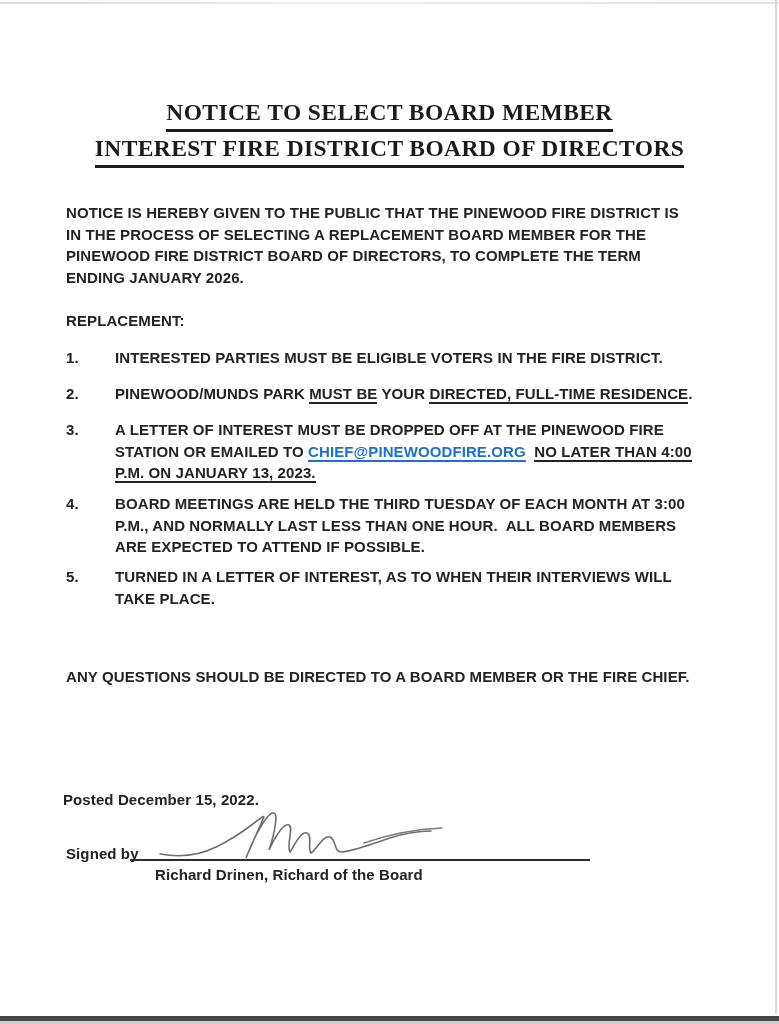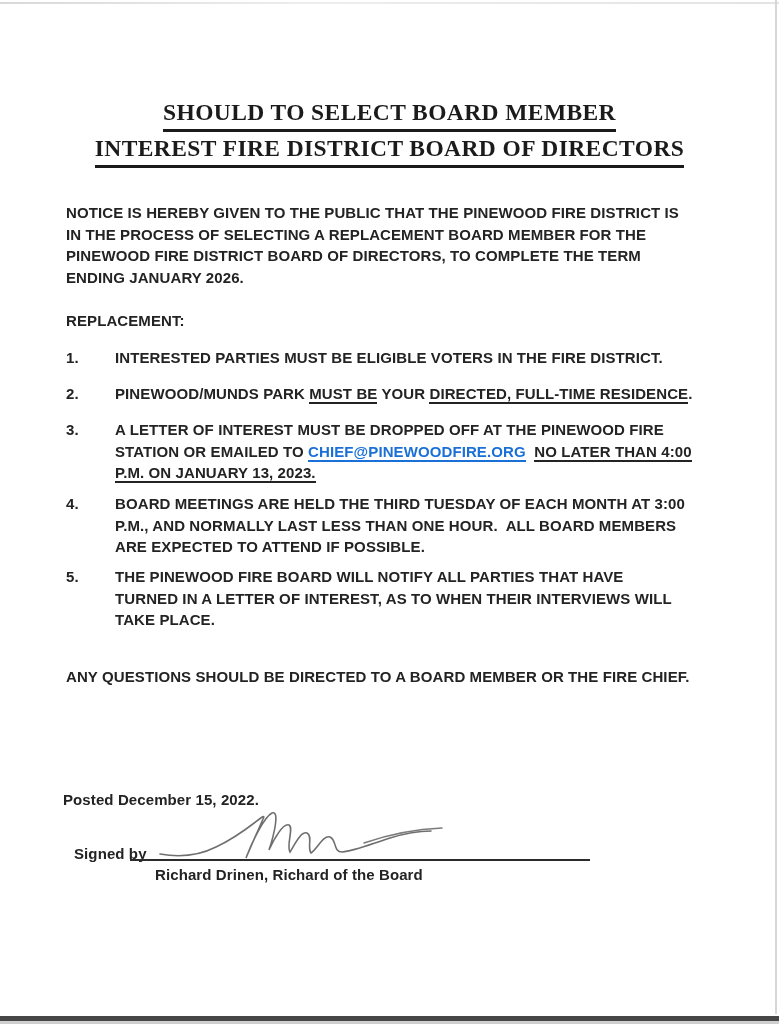--- a/index.html
+++ b/index.html
@@ -54,35 +54,35 @@
   #item-1 { top: 347px; }
   #item-2 { top: 383px; }
   #item-3 { top: 419px; }
   #item-4 { top: 493px; }
   #item-5 { top: 566px; }
   .u { border-bottom: 2px solid currentColor; }
   .email-link { color: #1a70d6; border-bottom: 2px solid #1a70d6; text-decoration: none; cursor: pointer; }
   .questions { position: absolute; left: 66px; top: 666px; }
   .posted { position: absolute; left: 63px; top: 789px; }
   
-  .signed-label { position: absolute; left: 66px; top: 843px; margin-left: 8px; }
+  .signed-label { position: absolute; left: 66px; top: 843px; }
   .sig-line { position: absolute; left: 130px; top: 842px; width: 460px; height: 17px; border-bottom: 2px solid #2b2b2b; }
   .sig-svg { position: absolute; left: 152px; top: 804px; }
   .signer { position: absolute; left: 155px; top: 864px; }
 </style>
 </head>
 <body>
 
 <div id="page">
 
   <div class="edge-top"></div>
   <div class="edge-right"></div>
 
   <div class="title-block">
-    <div><span class="title-line">SHOULD TO SELECT BOARD MEMBER</span></div>
+    <div><span class="title-line">NOTICE TO SELECT BOARD MEMBER</span></div>
     <div><span class="title-line">INTEREST FIRE DISTRICT BOARD OF DIRECTORS</span></div>
   </div>
 
   <div class="intro bodytext">
     <div class="line">NOTICE IS HEREBY GIVEN TO THE PUBLIC THAT THE PINEWOOD FIRE DISTRICT IS</div>
     <div class="line">IN THE PROCESS OF SELECTING A REPLACEMENT BOARD MEMBER FOR THE</div>
     <div class="line">PINEWOOD FIRE DISTRICT BOARD OF DIRECTORS, TO COMPLETE THE TERM</div>
     <div class="line">ENDING JANUARY 2026.</div>
   </div>
 
@@ -107,21 +107,20 @@
 
   <div class="item bodytext" id="item-4">
     <span class="item-num">4.</span>
     <div class="line"><span>BOARD MEETINGS ARE HELD THE THIRD TUESDAY OF EACH MONTH AT 3:00</span></div>
     <div class="line"><span>P.M., AND NORMALLY LAST LESS THAN ONE HOUR.  ALL BOARD MEMBERS</span></div>
     <div class="line"><span>ARE EXPECTED TO ATTEND IF POSSIBLE.</span></div>
   </div>
 
   <div class="item bodytext" id="item-5">
     <span class="item-num">5.</span>
-    <div class="line"><span>THE PINEWOOD FIRE BOARD WILL NOTIFY ALL PARTIES THAT HAVE</span></div>
     <div class="line"><span>TURNED IN A LETTER OF INTEREST, AS TO WHEN THEIR INTERVIEWS WILL</span></div>
     <div class="line"><span>TAKE PLACE.</span></div>
   </div>
 
   <div class="questions bodytext">ANY QUESTIONS SHOULD BE DIRECTED TO A BOARD MEMBER OR THE FIRE CHIEF.</div>
 
   <div class="posted bodytext">Posted December 15, 2022.</div>
 
   <div class="signed-label bodytext">Signed by</div>
   <div class="sig-line"></div>

